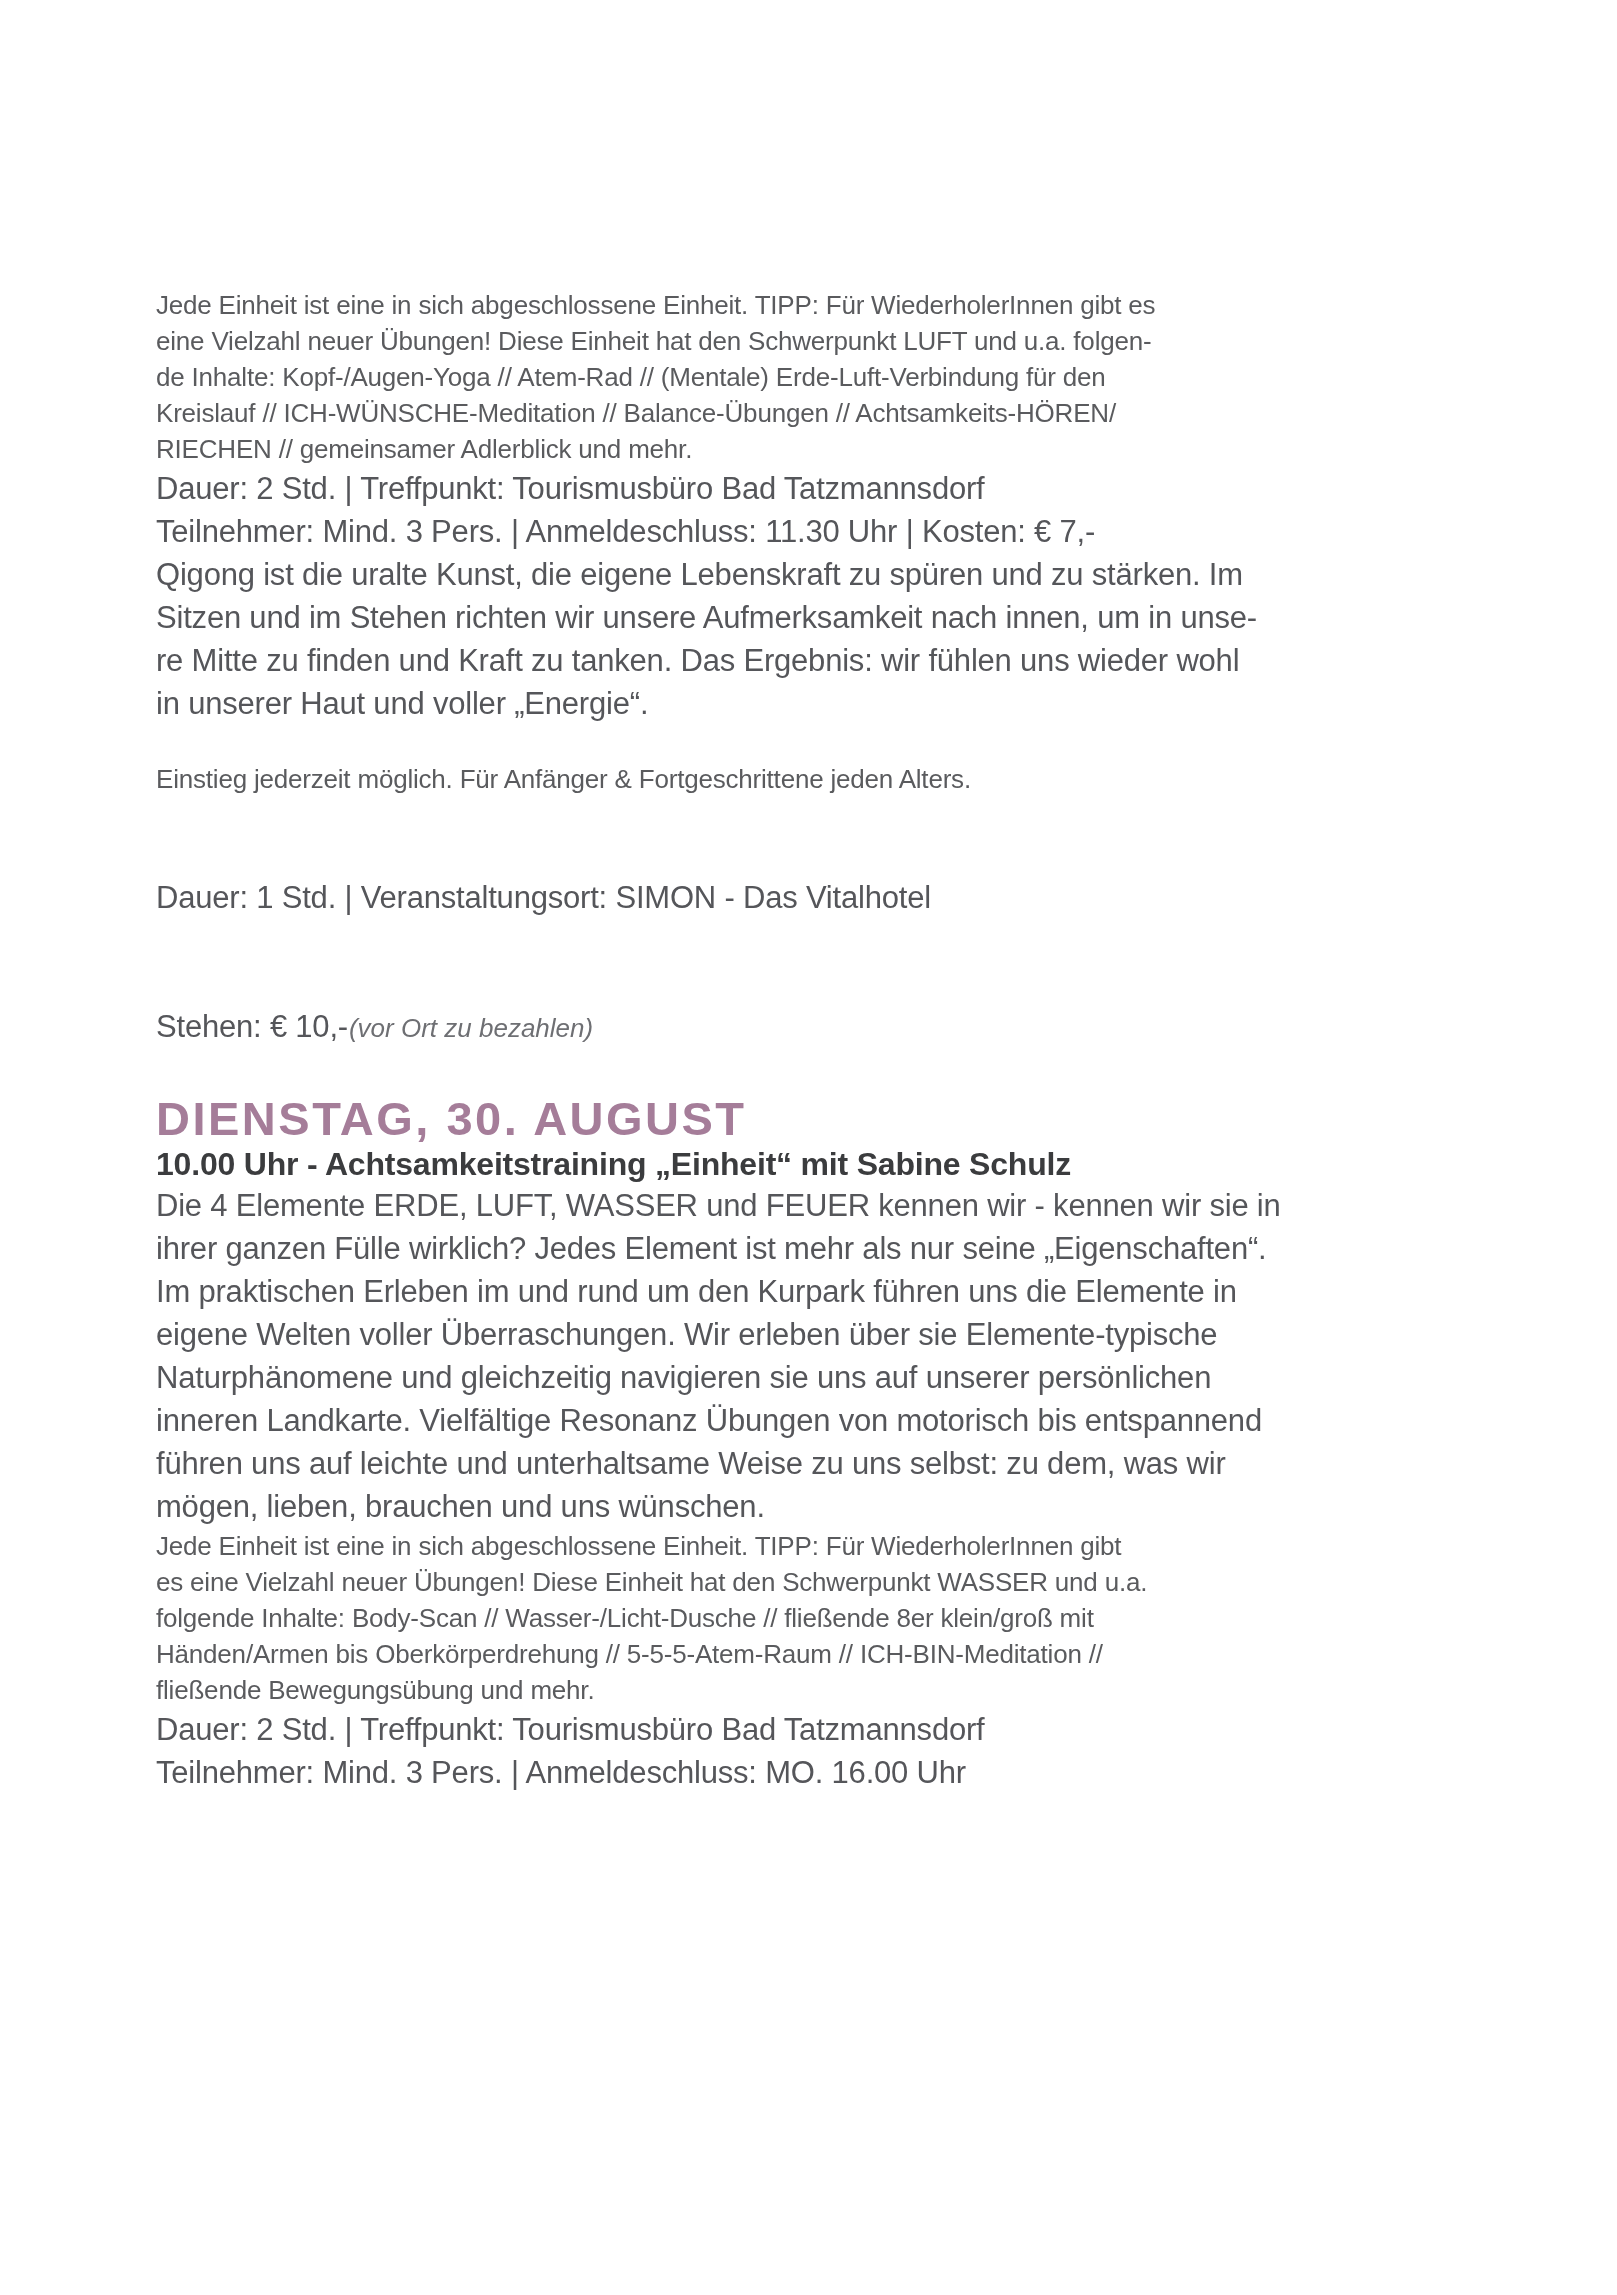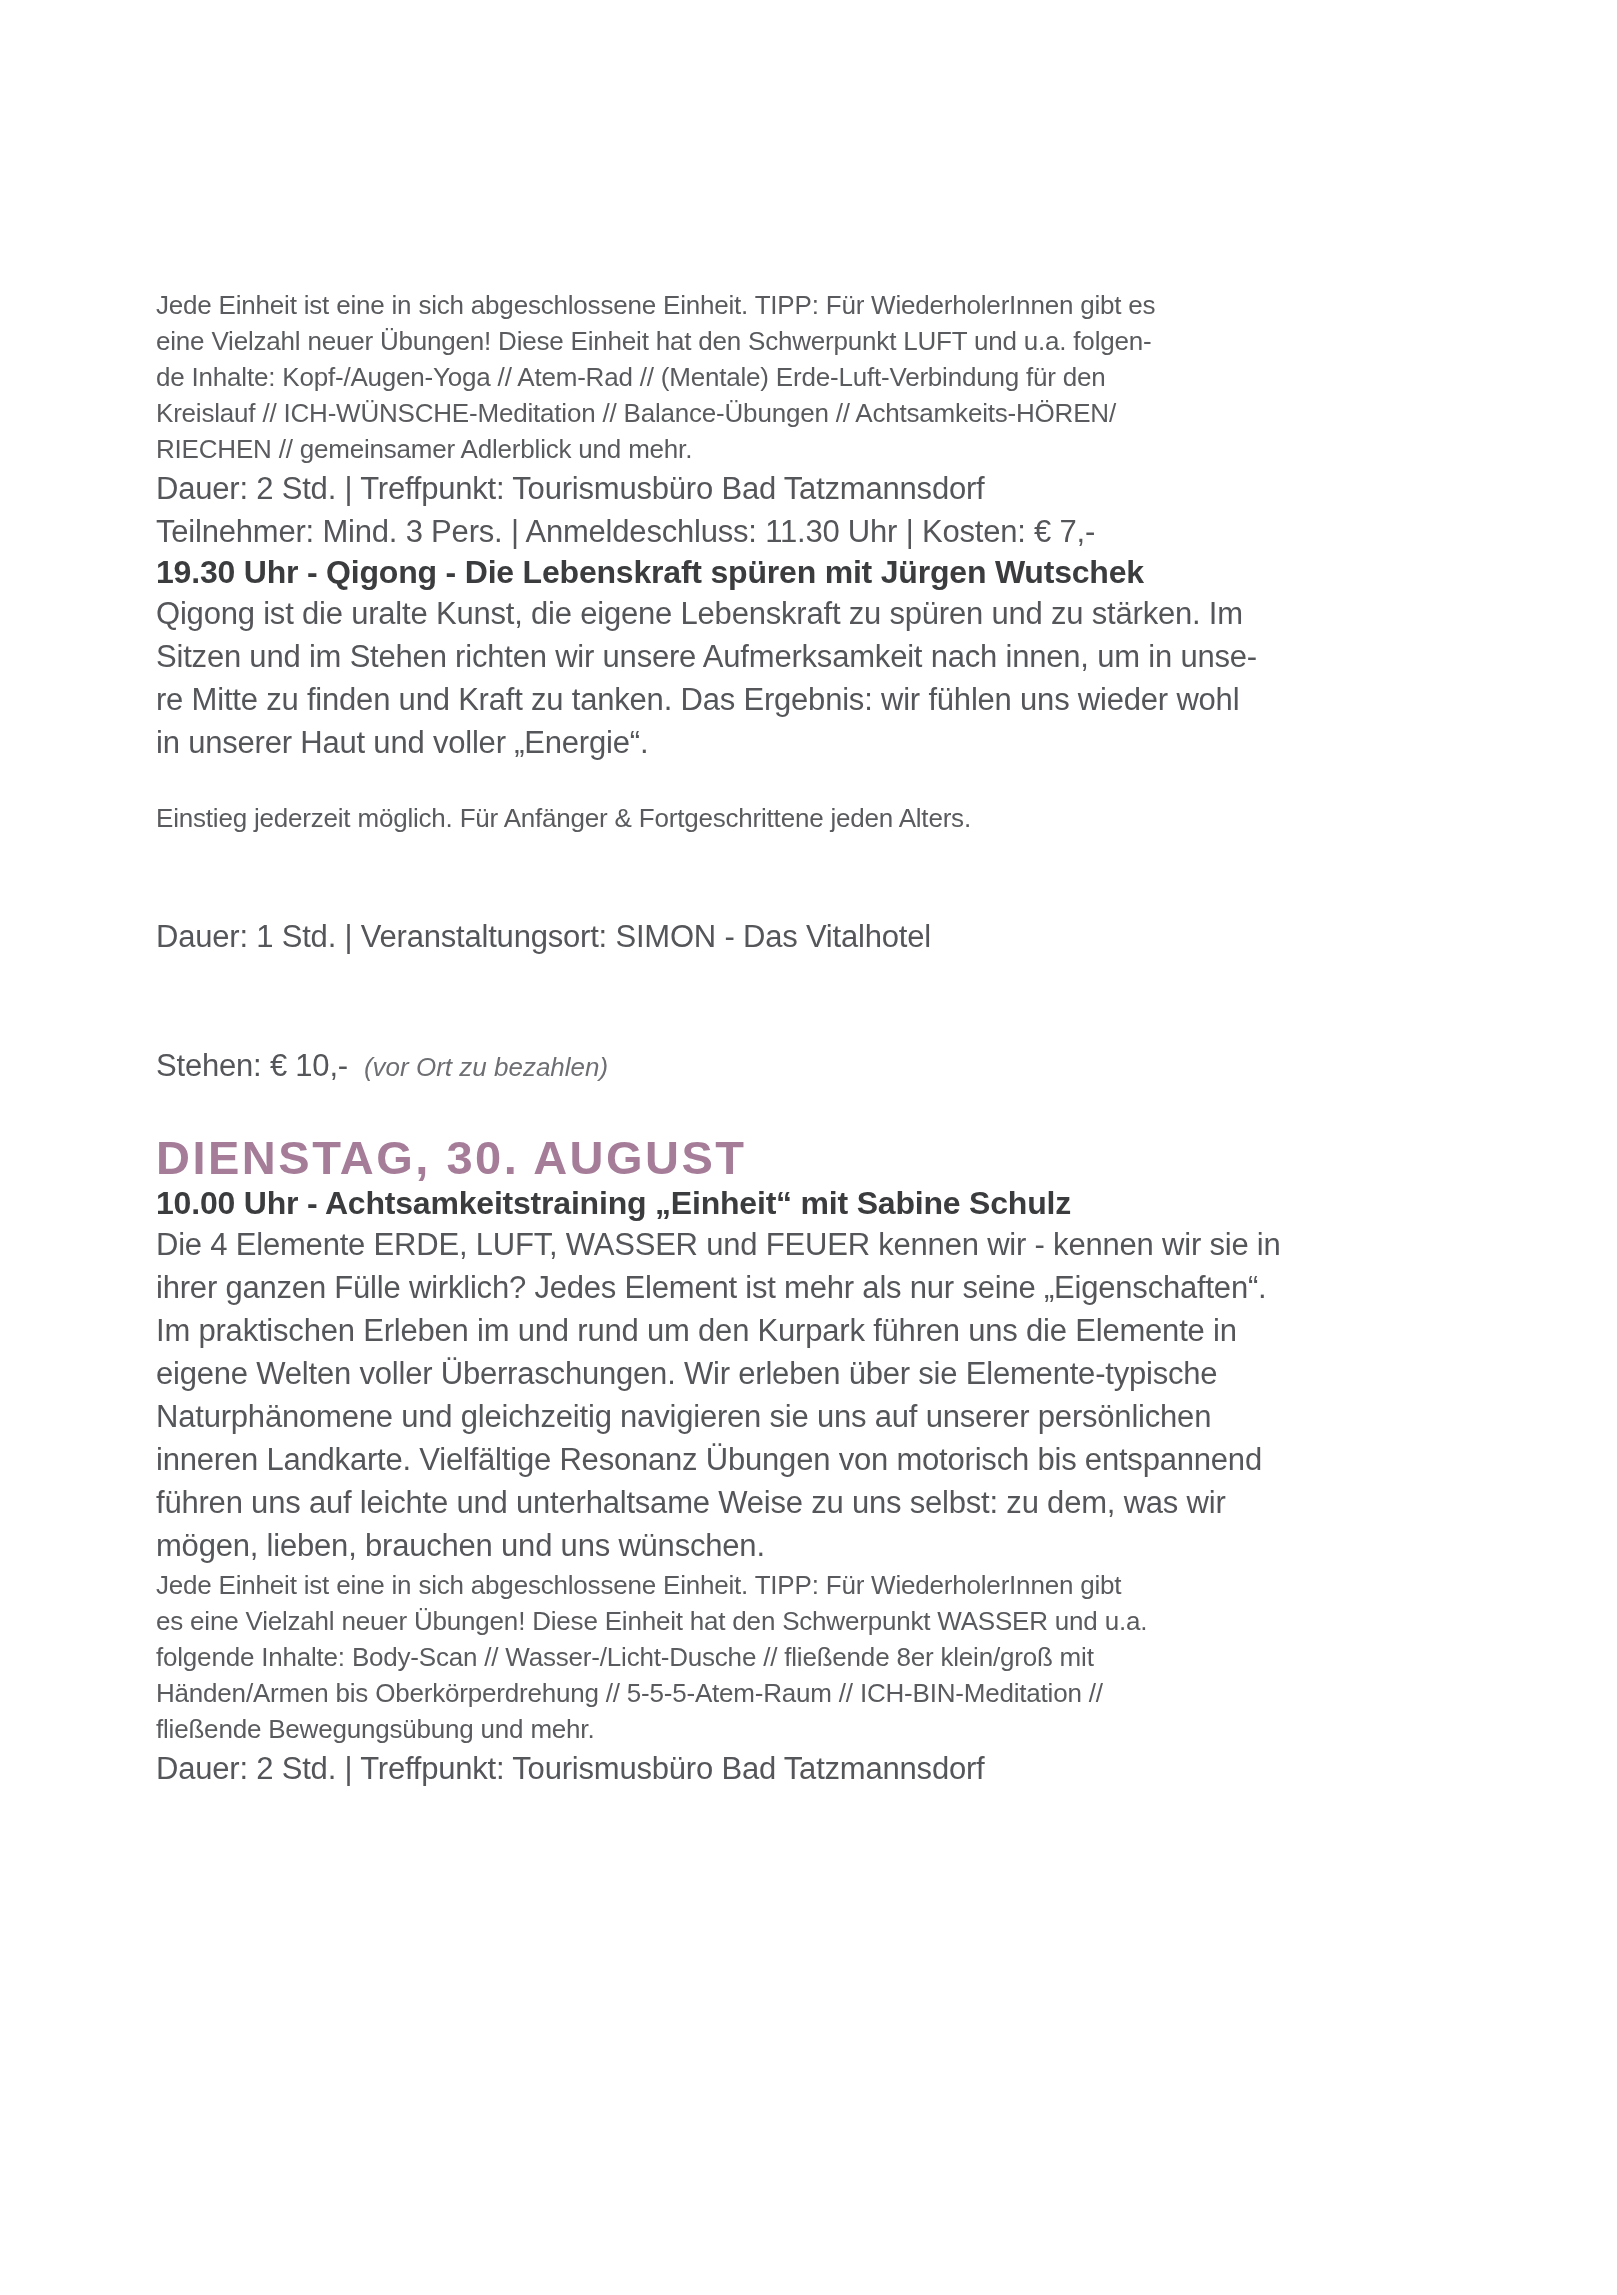--- a/index.html
+++ b/index.html
@@ -48,21 +48,21 @@
     color: var(--accent, #a57d99);
     letter-spacing: 2.5px;
   }
   .details { margin-left: 109px; }
   .details .line { line-height: 43px; }
   .cost-note {
     font-style: italic;
     font-size: 26px;
     color: #6e6f73;
     letter-spacing: 0;
-    margin-left: 16px;
+    margin-left: 1px;
   }
   .note-line { line-height: 36px; }
 
   
   .mt-details-1 { margin-top: 39px; }
   .mt-title-1   { margin-top: 103px; }
   .mt-desc-1    { margin-top: 13px; }
   .mt-note-1    { margin-top: 1.6px; }
   .mt-details-2 { margin-top: 39px; }
   .mt-day       { margin-top: 92px; }
@@ -90,21 +90,20 @@
 
     <p class="body-sm">Jede Einheit ist eine in sich abgeschlossene Einheit. TIPP: Für WiederholerInnen gibt es
 eine Vielzahl neuer Übungen! Diese Einheit hat den Schwerpunkt LUFT und u.a. folgen-
 de Inhalte: Kopf-/Augen-Yoga // Atem-Rad // (Mentale) Erde-Luft-Verbindung für den
 Kreislauf // ICH-WÜNSCHE-Meditation // Balance-Übungen // Achtsamkeits-HÖREN/
 RIECHEN // gemeinsamer Adlerblick und mehr.</p>
 
     <div class="details body-lg mt-details-1">Dauer: 2 Std. | Treffpunkt: Tourismusbüro Bad Tatzmannsdorf
 Teilnehmer: Mind. 3 Pers. | Anmeldeschluss: 11.30 Uhr | Kosten: € 7,-</div>
 
-    <h3 class="event-title mt-title-1">19.30 Uhr - Qigong - Die Lebenskraft spüren mit Jürgen Wutschek</h3>
 
     <p class="body-lg mt-desc-1">Qigong ist die uralte Kunst, die eigene Lebenskraft zu spüren und zu stärken. Im
 Sitzen und im Stehen richten wir unsere Aufmerksamkeit nach innen, um in unse-
 re Mitte zu finden und Kraft zu tanken. Das Ergebnis: wir fühlen uns wieder wohl
 in unserer Haut und voller „Energie“.</p>
 
     <div class="body-sm mt-note-1">
       <div class="note-line">Einstieg jederzeit möglich. Für Anfänger &amp; Fortgeschrittene jeden Alters.</div>
     </div>
 

